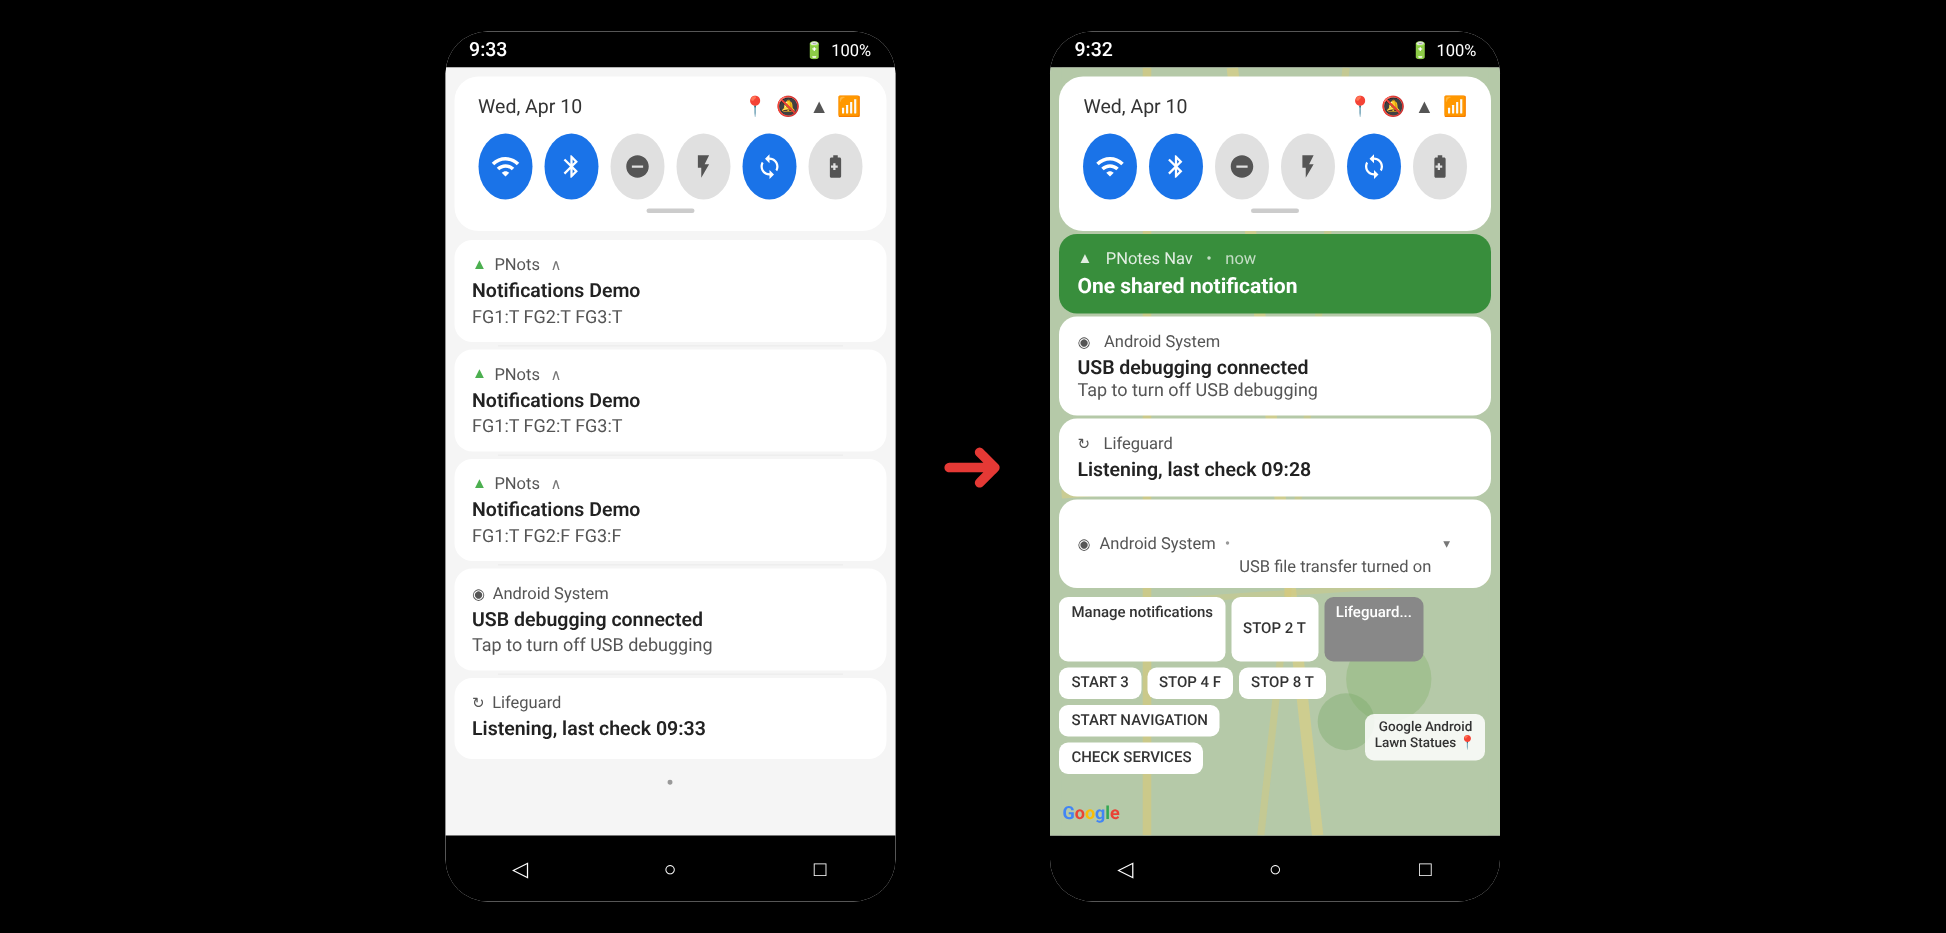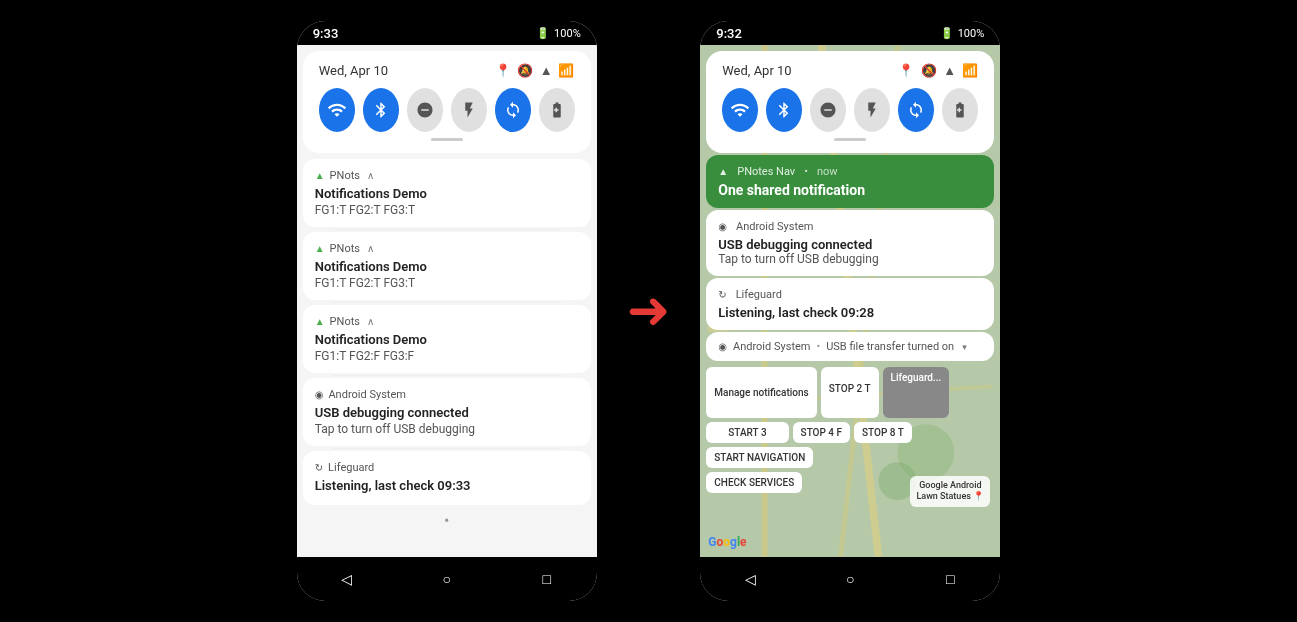--- a/index.html
+++ b/index.html
@@ -399,31 +399,31 @@
             <span style="font-size:10px;color:#555;">↻</span>
             <span style="font-size:11px;color:#555;margin-left:4px;">Lifeguard</span>
           </div>
           <div style="font-size:13px;font-weight:600;color:#222;">Listening, last check 09:28</div>
         </div>
 
         <div style="background:#fff;border-radius:12px;padding:8px 12px;margin:0 6px;display:flex;align-items:center;gap:6px;">
           <span style="font-size:10px;color:#555;">◉</span>
           <span style="font-size:11px;color:#555;">Android System</span>
           <span style="font-size:11px;color:#999;">•</span>
-          <span style="font-size:11px;color:#555;">USB file transfer turned on</span>
+          <span style="font-size:11px;color:#555;margin-top:30px;">USB file transfer turned on</span>
           <span style="font-size:9px;color:#777;margin-left:2px;">▾</span>
         </div>
 
         <div style="margin:4px 6px 0;display:flex;gap:4px;flex-wrap:wrap;">
-          <div style="background:#fff;border-radius:6px;padding:20px 8px;font-size:10px;font-weight:500;color:#333;">Manage notifications</div>
+          <div style="background:#fff;border-radius:6px;padding:5px 8px;font-size:10px;font-weight:500;color:#333;">Manage notifications</div>
           <div style="background:#fff;border-radius:6px;padding:16px 8px;font-size:10px;font-weight:500;color:#333;">STOP 2 T</div>
           <div style="background:#888;border-radius:6px;padding:5px 8px;font-size:10px;font-weight:500;color:#fff;">Lifeguard...</div>
         </div>
         <div style="margin:2px 6px 0;display:flex;gap:4px;">
-          <div style="background:#fff;border-radius:6px;padding:5px 22px;font-size:10px;font-weight:500;color:#333;">START 3</div>
+          <div style="background:#fff;border-radius:6px;padding:5px 8px;font-size:10px;font-weight:500;color:#333;">START 3</div>
           <div style="background:#fff;border-radius:6px;padding:5px 8px;font-size:10px;font-weight:500;color:#333;">STOP 4 F</div>
           <div style="background:#fff;border-radius:6px;padding:5px 8px;font-size:10px;font-weight:500;color:#333;">STOP 8 T</div>
         </div>
         <div style="margin:2px 6px 0;display:flex;gap:4px;">
           <div style="background:#fff;border-radius:6px;padding:5px 8px;font-size:10px;font-weight:500;color:#333;">START NAVIGATION</div>
         </div>
         <div style="margin:2px 6px 0;display:flex;gap:4px;">
           <div style="background:#fff;border-radius:6px;padding:5px 8px;font-size:10px;font-weight:500;color:#333;">CHECK SERVICES</div>
         </div>
       </div>

